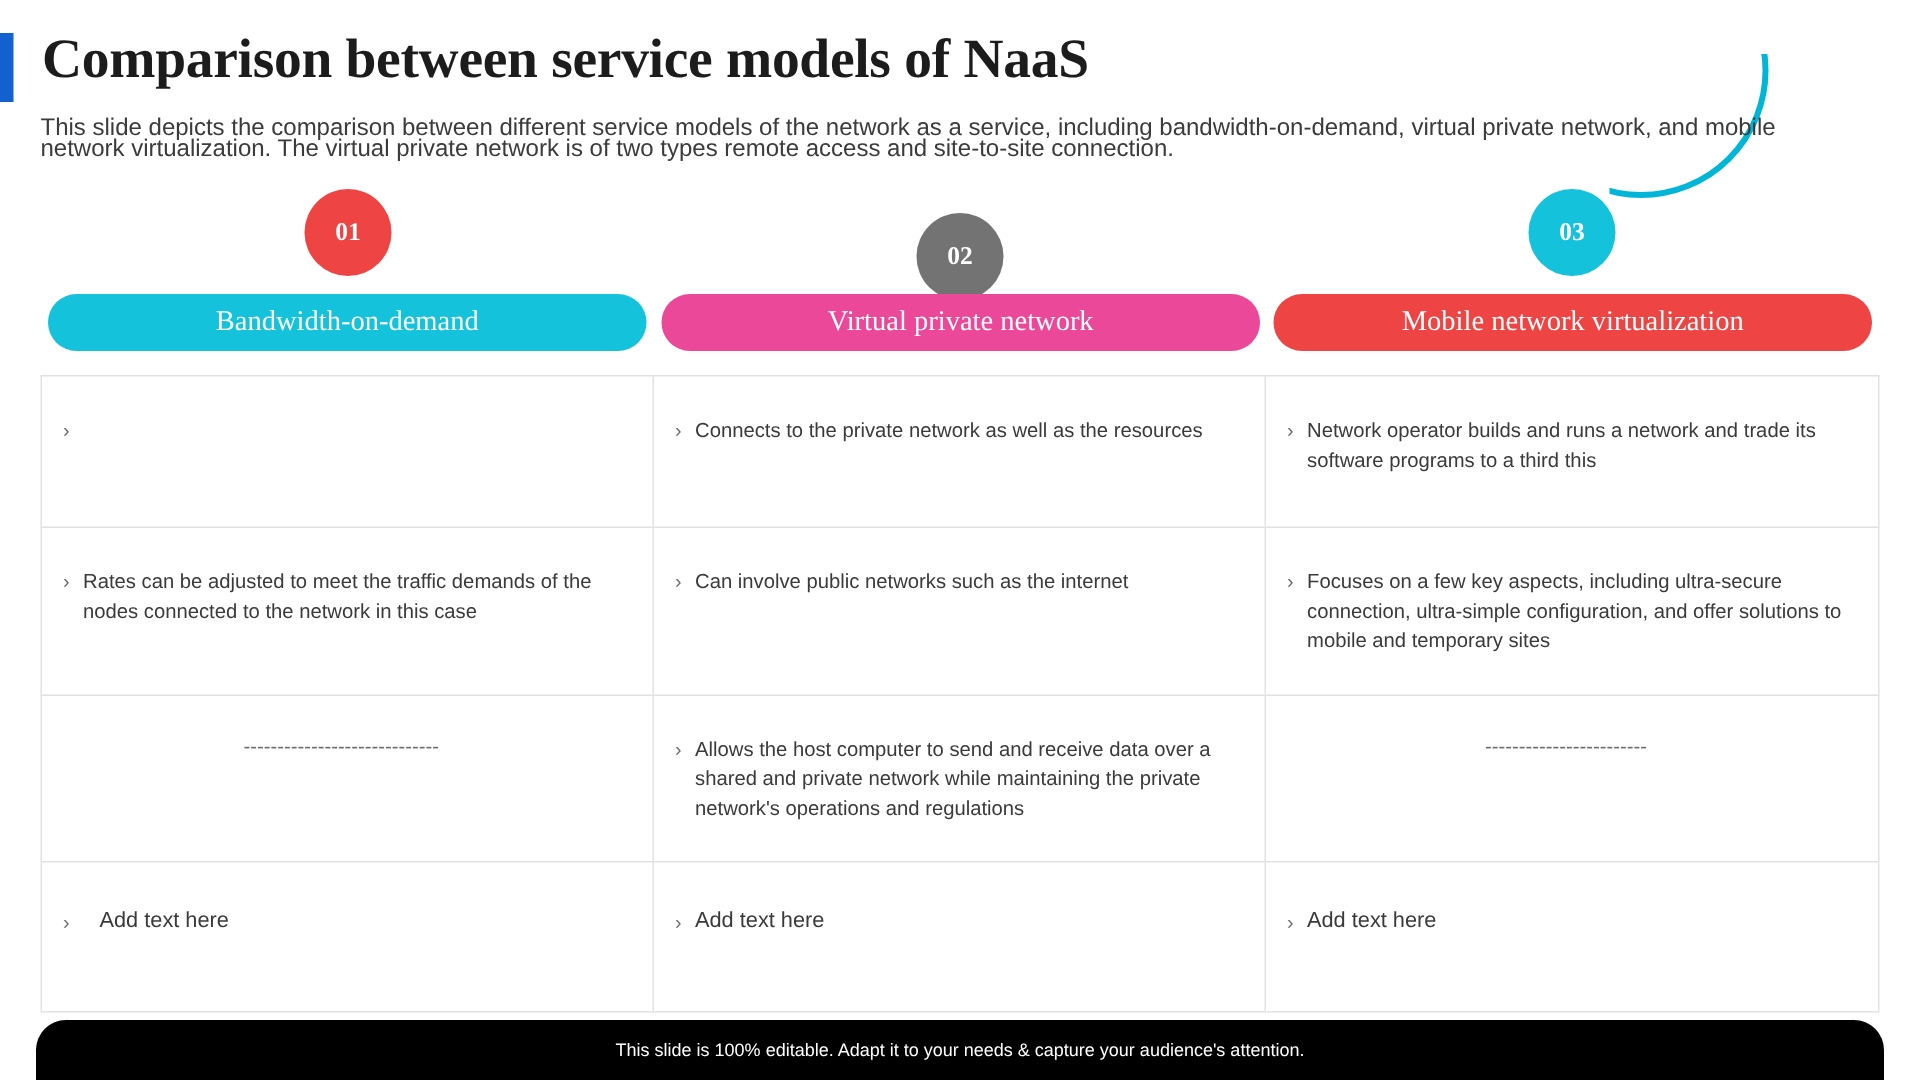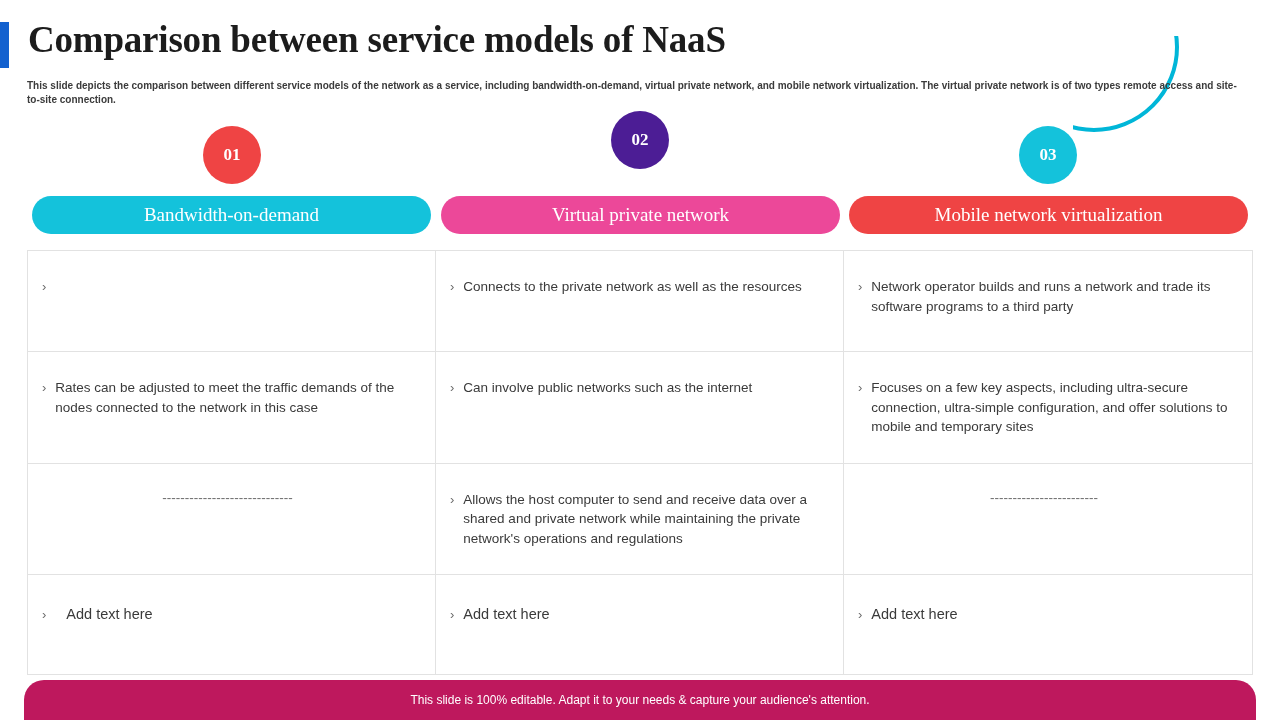--- a/index.html
+++ b/index.html
@@ -51,39 +51,38 @@
     font-size: 37px;
     font-weight: 700;
     color: #1c1c1c;
     letter-spacing: -0.2px;
   }
 
   .subtitle {
     position: absolute;
     left: 27px; top: 79px;
     width: 1215px;
-    font-size: 10px;
+    font-size: 16px;
     line-height: 14px;
     color: #3b3b3b;
-    font-weight: bold;
   }
 
   
   .circle {
     position: absolute;
     width: 58px; height: 58px;
     border-radius: 50%;
     display: flex; align-items: center; justify-content: center;
     font-family: "Liberation Serif", serif;
     font-weight: 700;
     font-size: 17px;
     color: #ffffff;
   }
   .c1 { left: 203px; top: 126px; background: #ef4444; }
-  .c2 { left: 611px; top: 111px; background: #4c1d95; }
+  .c2 { left: 611px; top: 142px; background: #737373; }
   .c3 { left: 1019px; top: 126px; background: #14c2db; }
 
   
   .pill {
     position: absolute;
     height: 38px;
     border-radius: 19px;
     display: flex; align-items: center; justify-content: center;
     font-family: "Liberation Serif", serif;
     font-weight: 400;
@@ -143,21 +142,21 @@
   .r4 .cell { min-height: 99px; padding-top: 30px; }
   .r4 .ctext { font-size: 14.5px; }
   .r4 .chev { font-size: 13px; }
   .r4 .cell:first-child { gap: 20px; }
 
   
   .footer {
     position: absolute;
     left: 24px; bottom: 0;
     width: 1232px; height: 40px;
-    background: #be185d;
+    background: #000000;
     border-top-left-radius: 20px;
     border-top-right-radius: 20px;
     display: flex; align-items: center; justify-content: center;
   }
   .footer span {
     color: #ffffff;
     font-size: 12px;
   }
 </style>
 </head>
@@ -187,21 +186,21 @@
     <div class="row r1">
       <div class="cell">
         <span class="chev">›</span>
       </div>
       <div class="cell mid">
         <span class="chev">›</span>
         <span class="ctext">Connects to the private network as well as the resources</span>
       </div>
       <div class="cell">
         <span class="chev">›</span>
-        <span class="ctext">Network operator builds and runs a network and trade its software programs to a third party</span>
+        <span class="ctext">Network operator builds and runs a network and trade its software programs to a third this</span>
       </div>
     </div>
 
     <div class="row r2">
       <div class="cell">
         <span class="chev">›</span>
         <span class="ctext">Rates can be adjusted to meet the traffic demands of the nodes connected to the network in this case</span>
       </div>
       <div class="cell mid">
         <span class="chev">›</span>

